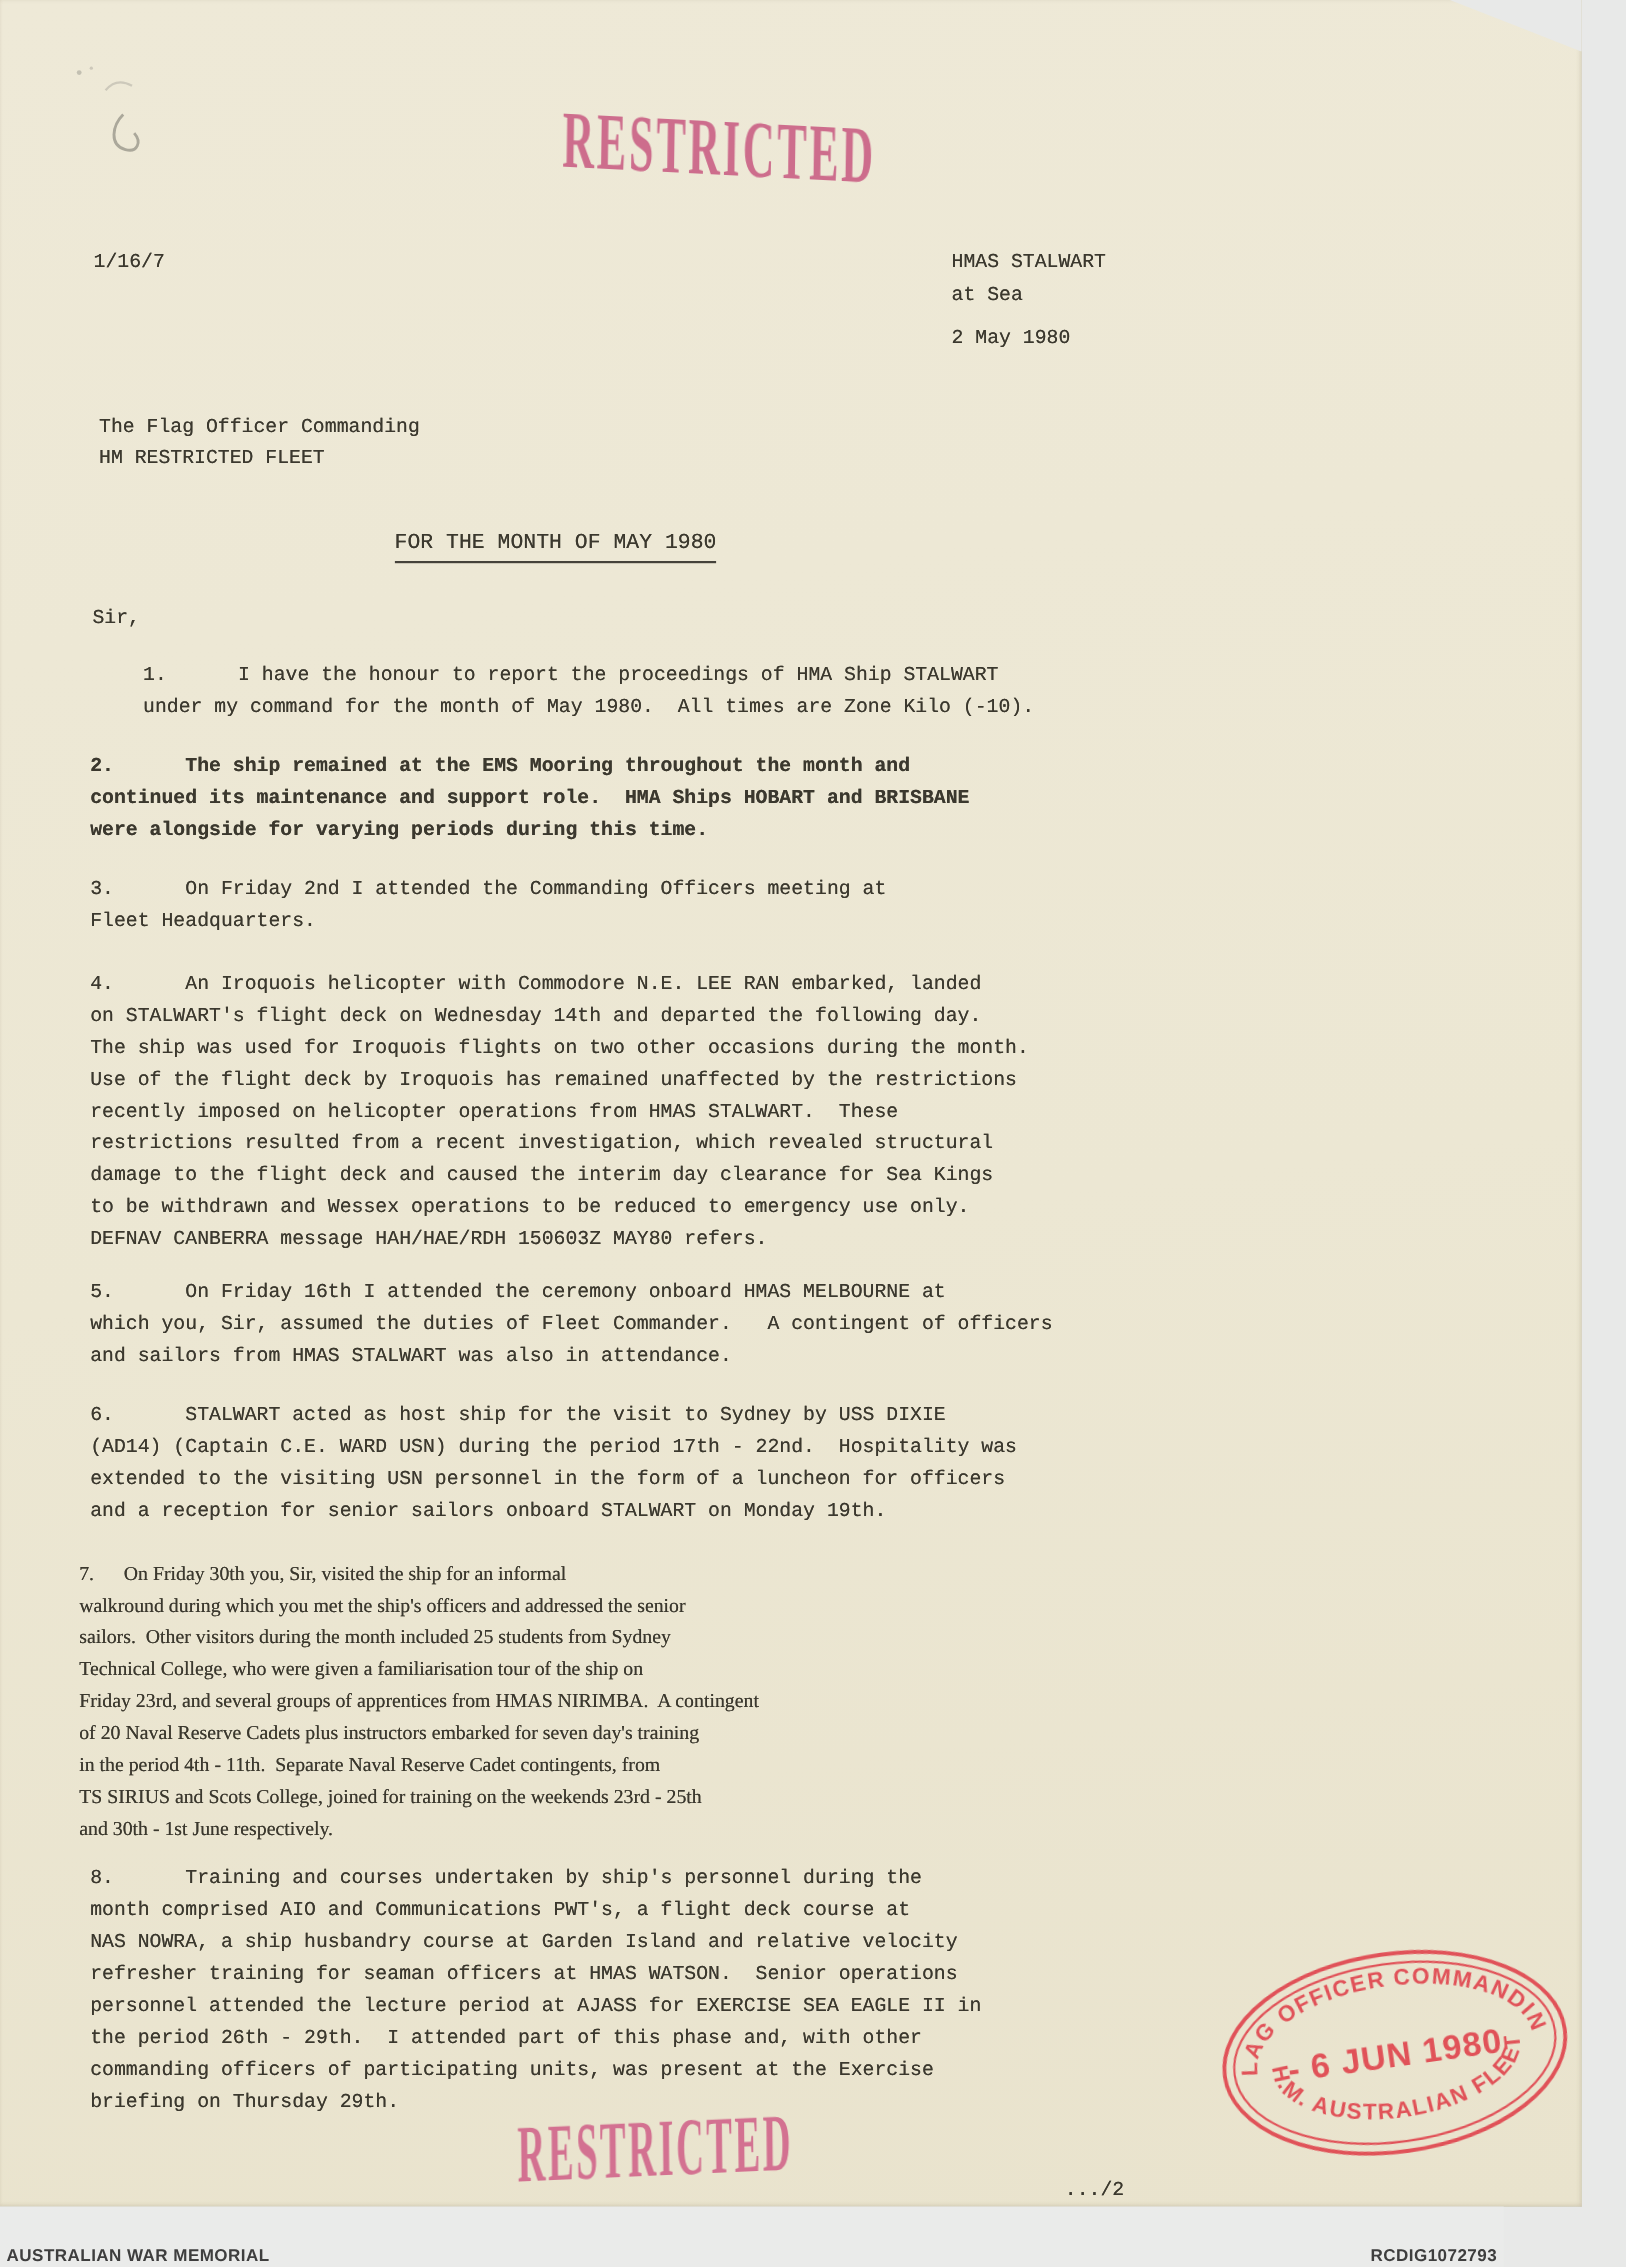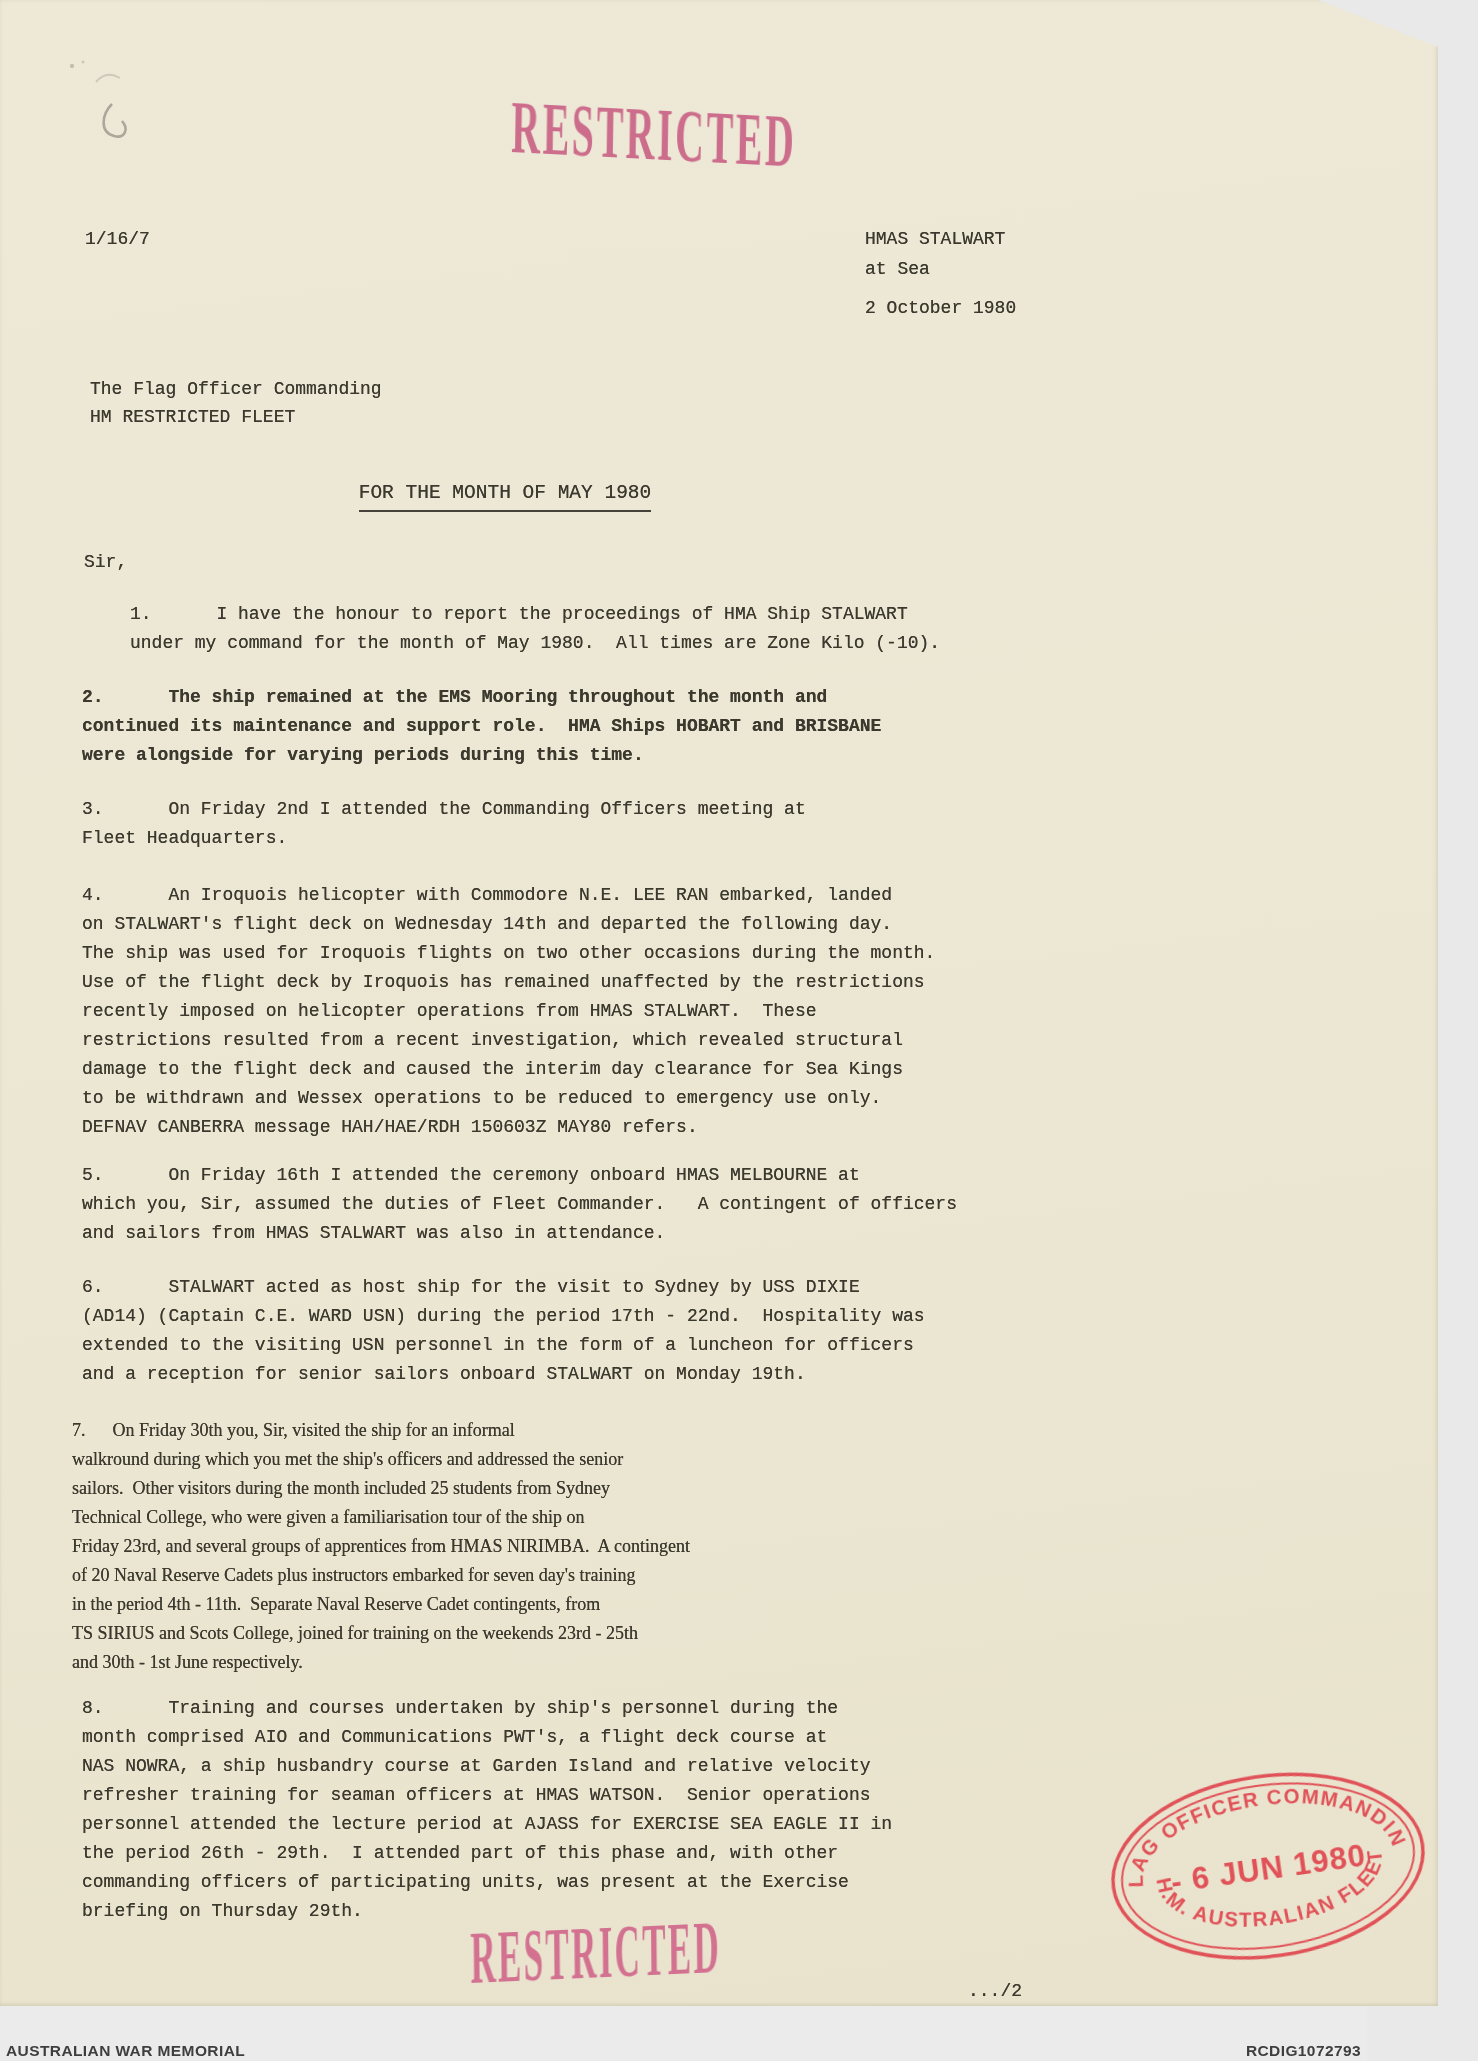--- a/index.html
+++ b/index.html
@@ -117,21 +117,21 @@
   <path d="M 46,30 q 10,-12 24,-4" stroke="#a5a29a" stroke-width="2" fill="none" opacity=".45"></path>
   <path d="M 62,52 c -10,10 -13,28 2,32 c 11,3 15,-7 8,-15" stroke="#75726a" stroke-width="2.6" fill="none" opacity=".55"></path>
 </svg>
 
 <div class="restricted top">RESTRICTED</div>
 
 <div class="type" style="left:85px; top:225px;">1/16/7</div>
 
 <div class="type hdr" style="left:865px; top:214px;margin-top:10px;">HMAS STALWART
 at Sea</div>
-<div class="type" style="left:865px; top:294px;">2 October 1980</div>
+<div class="type" style="left:865px; top:294px;">2 May 1980</div>
 
 <div class="type addr" style="left:90px; top:375px;">The Flag Officer Commanding
 HM RESTRICTED FLEET</div>
 
 <div class="title-wrap">
   <br>
   <span class="title-line">FOR THE MONTH OF MAY 1980</span>
 </div>
 
 <div class="type" style="left:84px; top:548px;">Sir,</div>

